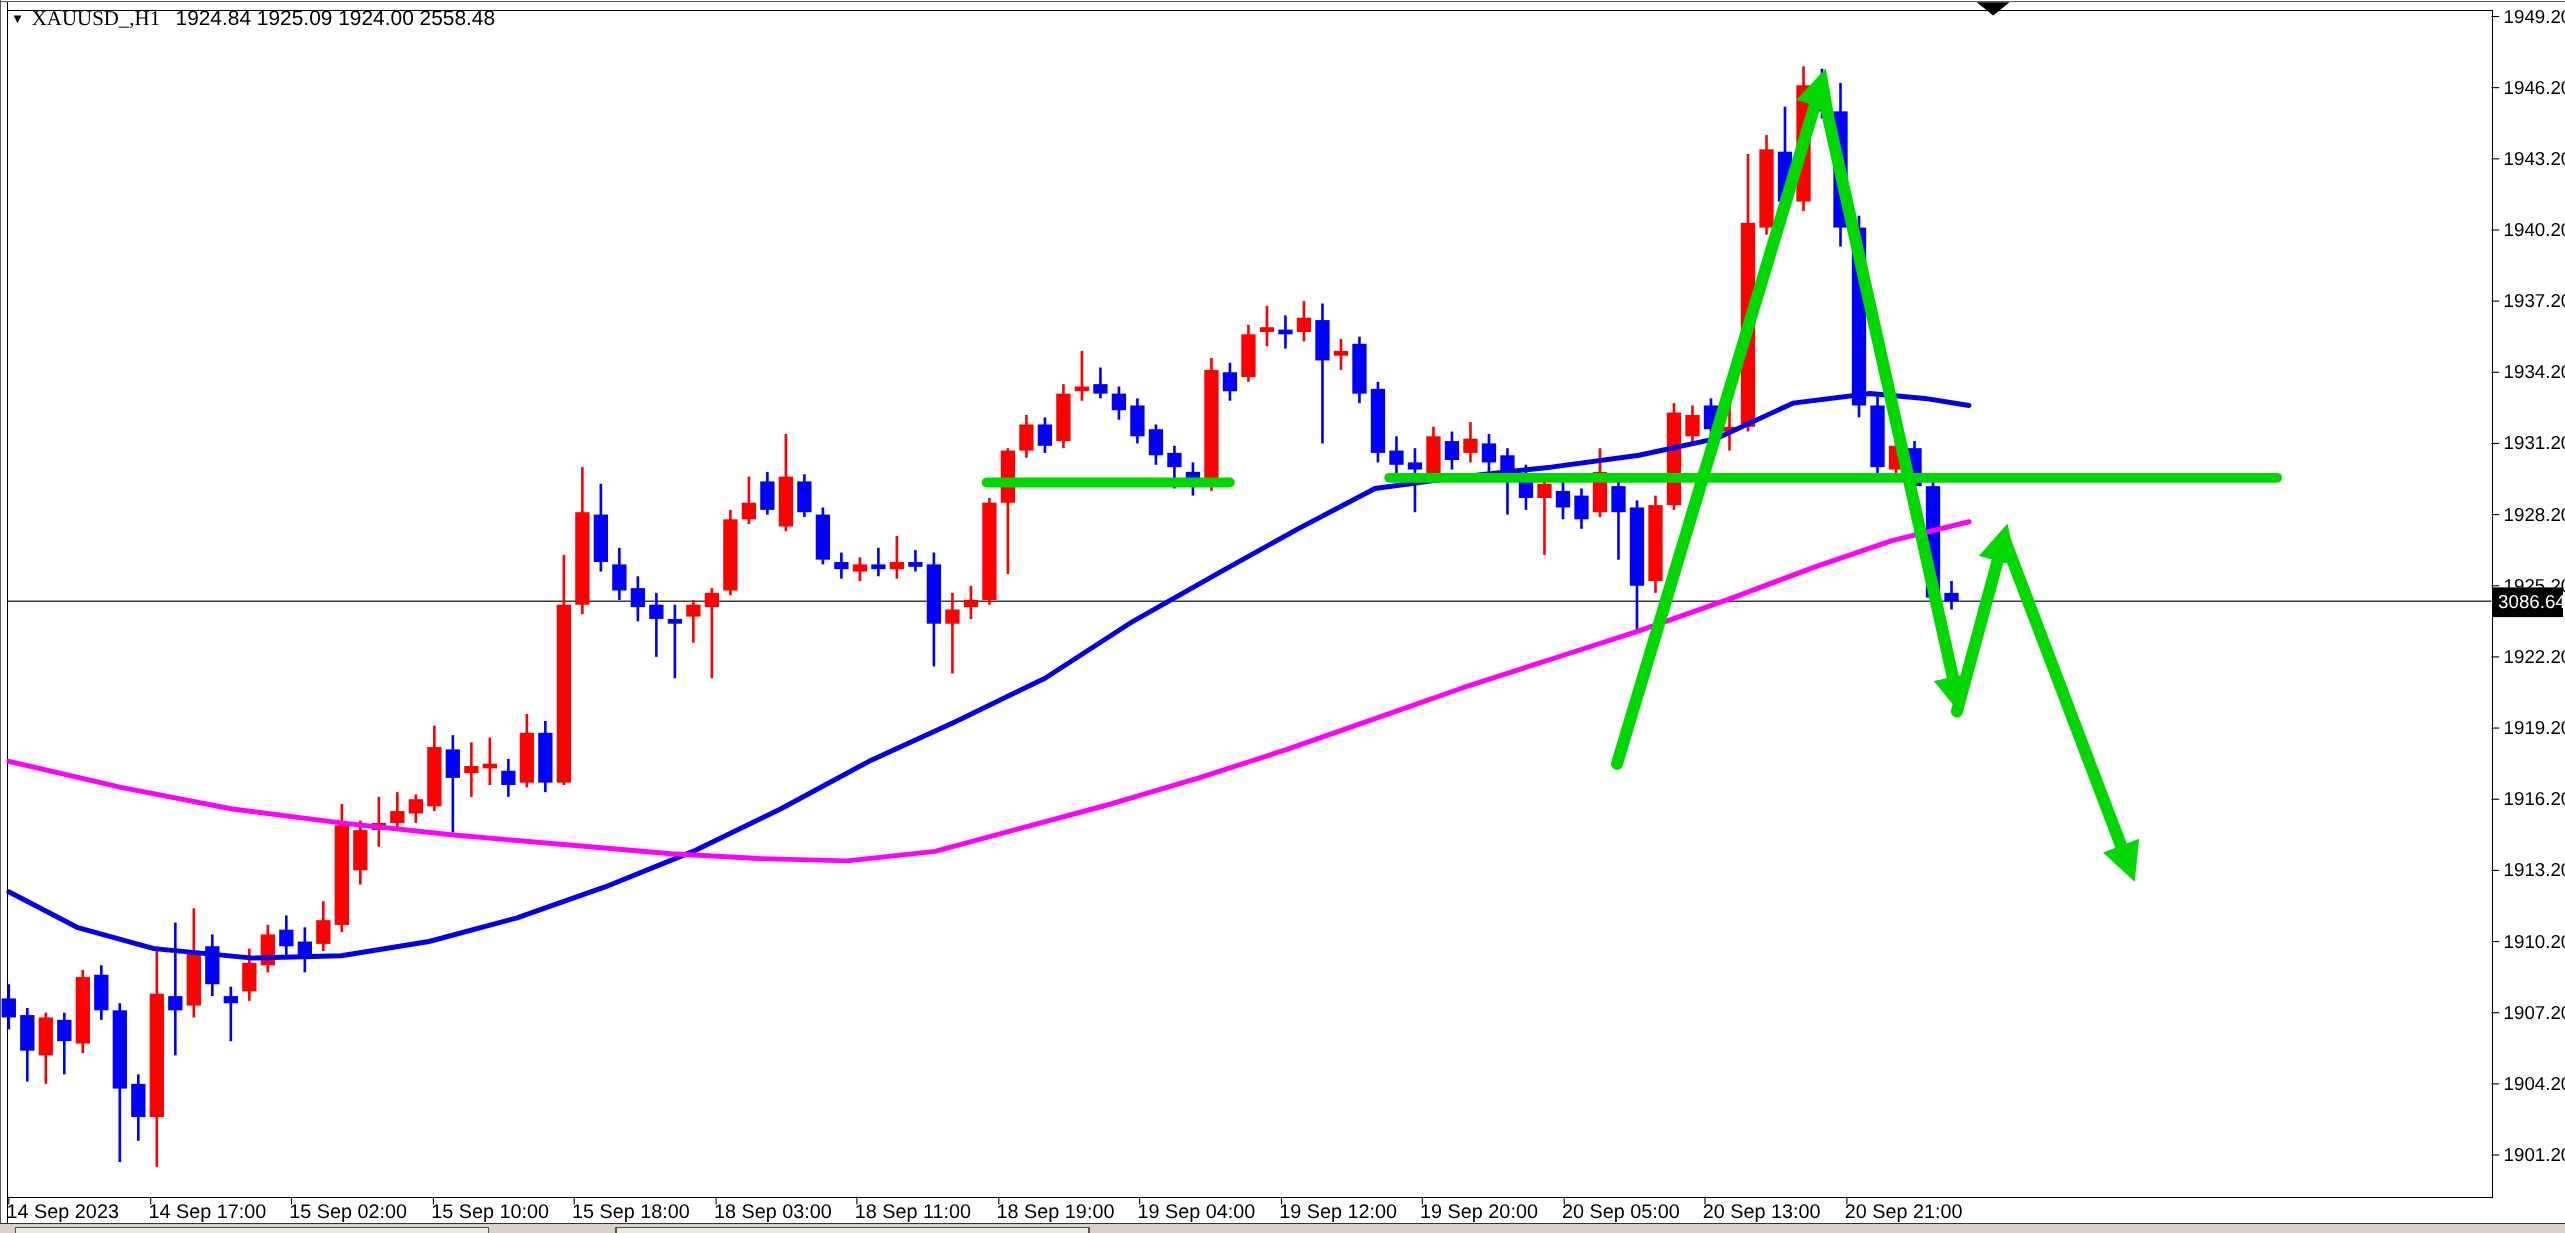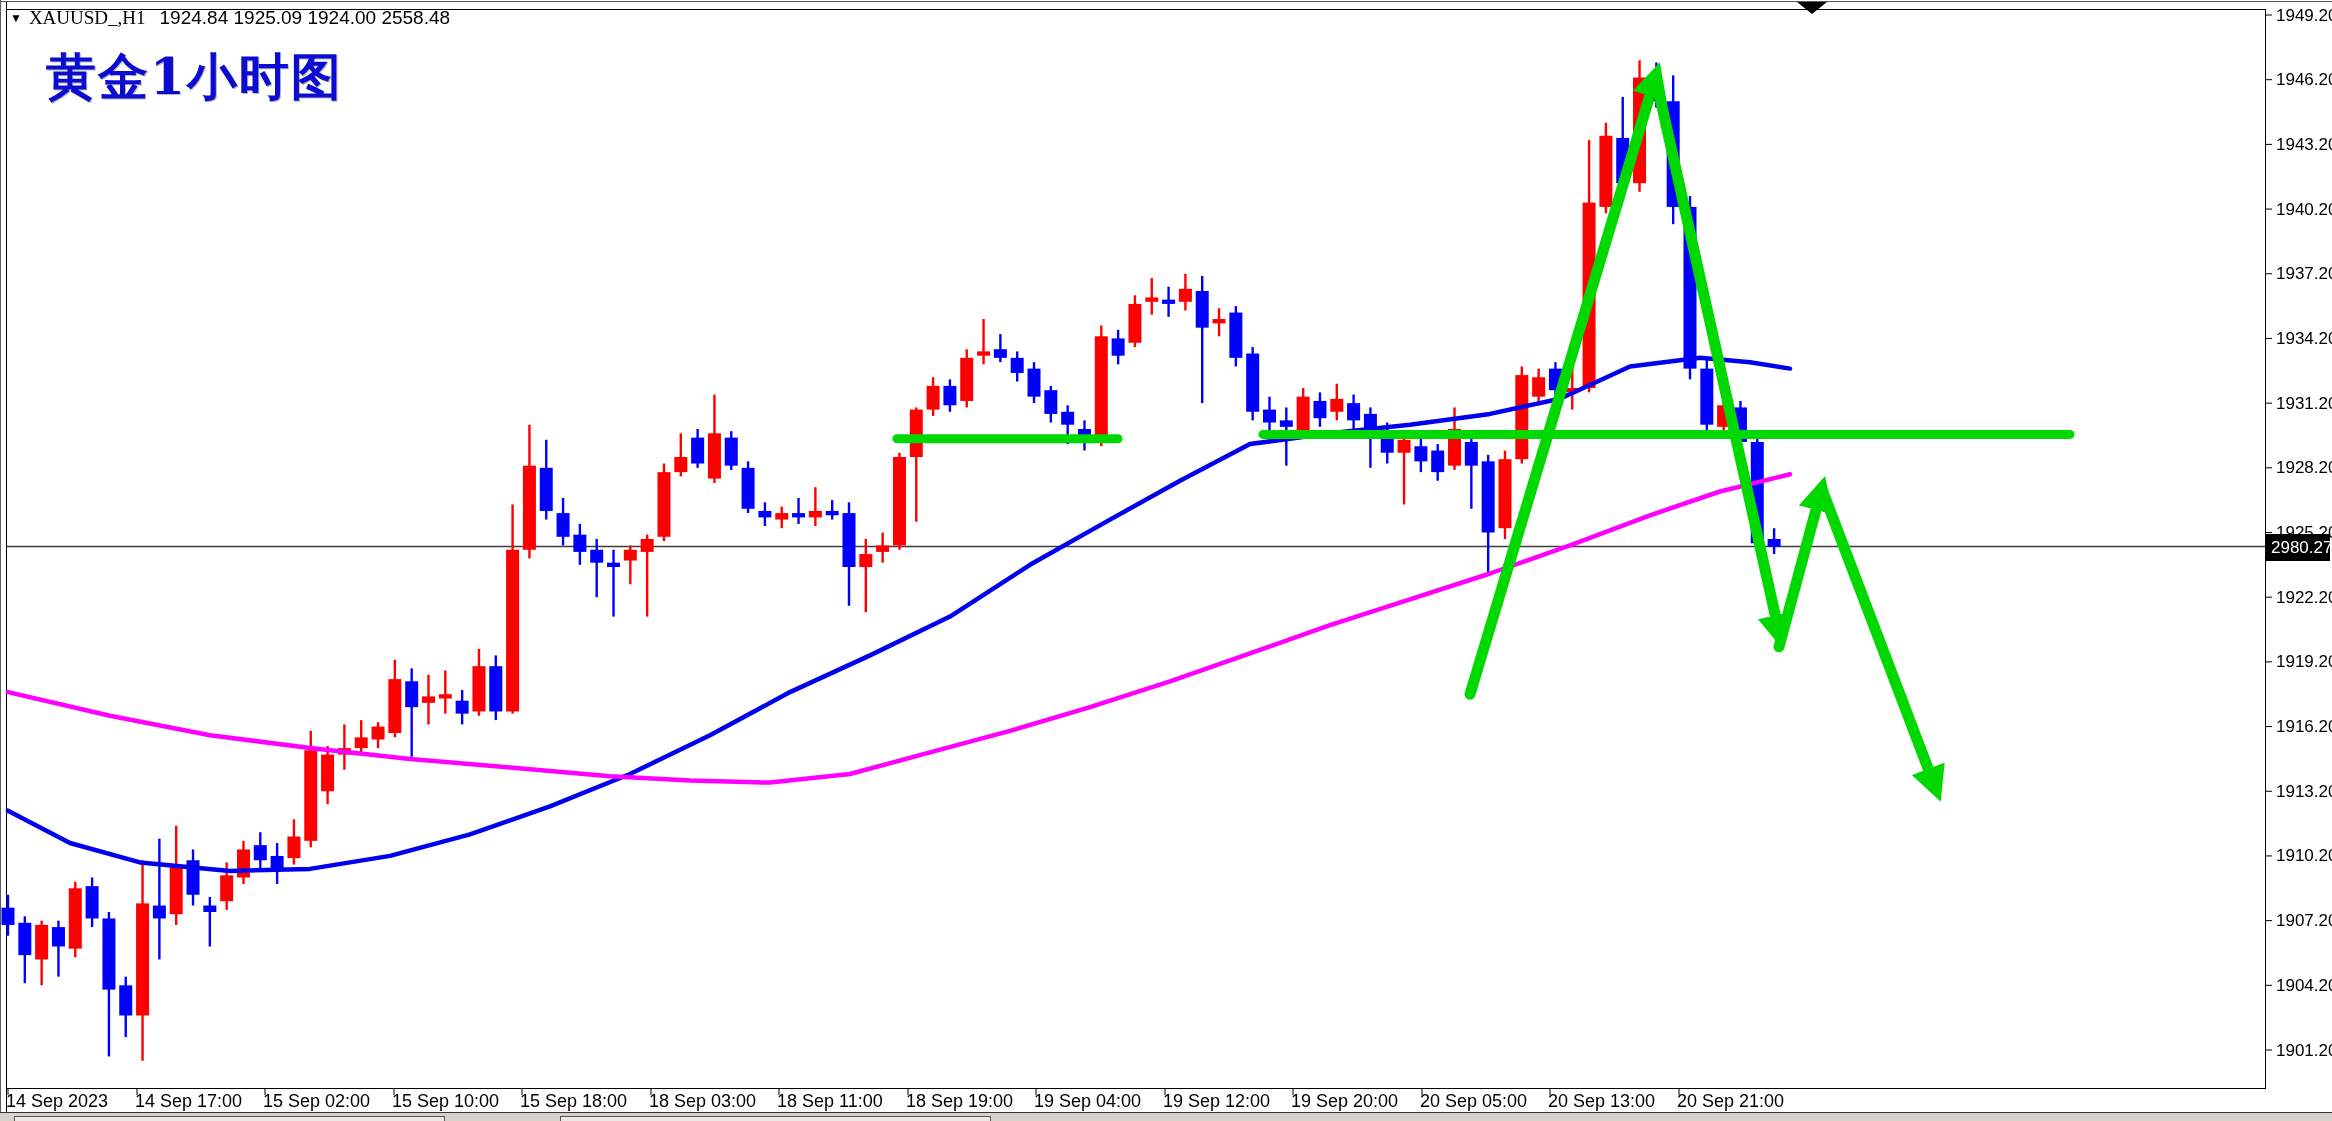--- a/index.html
+++ b/index.html
@@ -335,16 +335,15 @@
         <line x1="1679" y1="1088" x2="1679" y2="1095" stroke="#000" stroke-width="1"></line>
         <text x="1677" y="1107" font-size="18" fill="#000000" font-family="&quot;Liberation Sans&quot;,sans-serif">20 Sep 21:00</text>
       </g>
     <g id="marker-layer">
         <polygon points="1797,2 1827,2 1812,14" fill="#000"></polygon>
       </g>
   </svg>
 
   <div class="symbol-line"><span class="marker">▼</span><span class="sym">XAUUSD_,H1</span><span>1924.84 1925.09 1924.00 2558.48</span></div>
 
-  <div class="cn-title">黄金1小时图</div>
-
-  <div class="price-tag">2980.27</div>
+
+  <div class="price-tag">3086.64</div>
 </div>
 
 </body></html>

